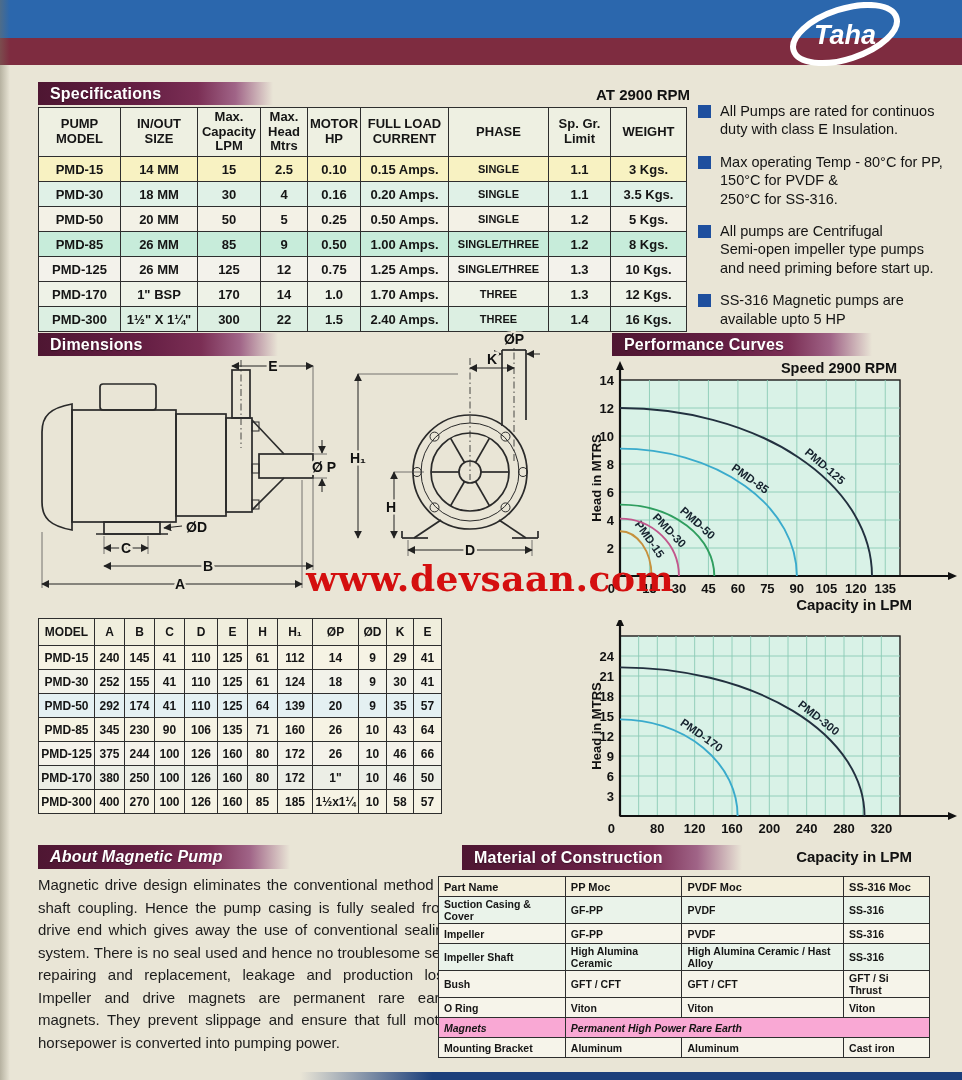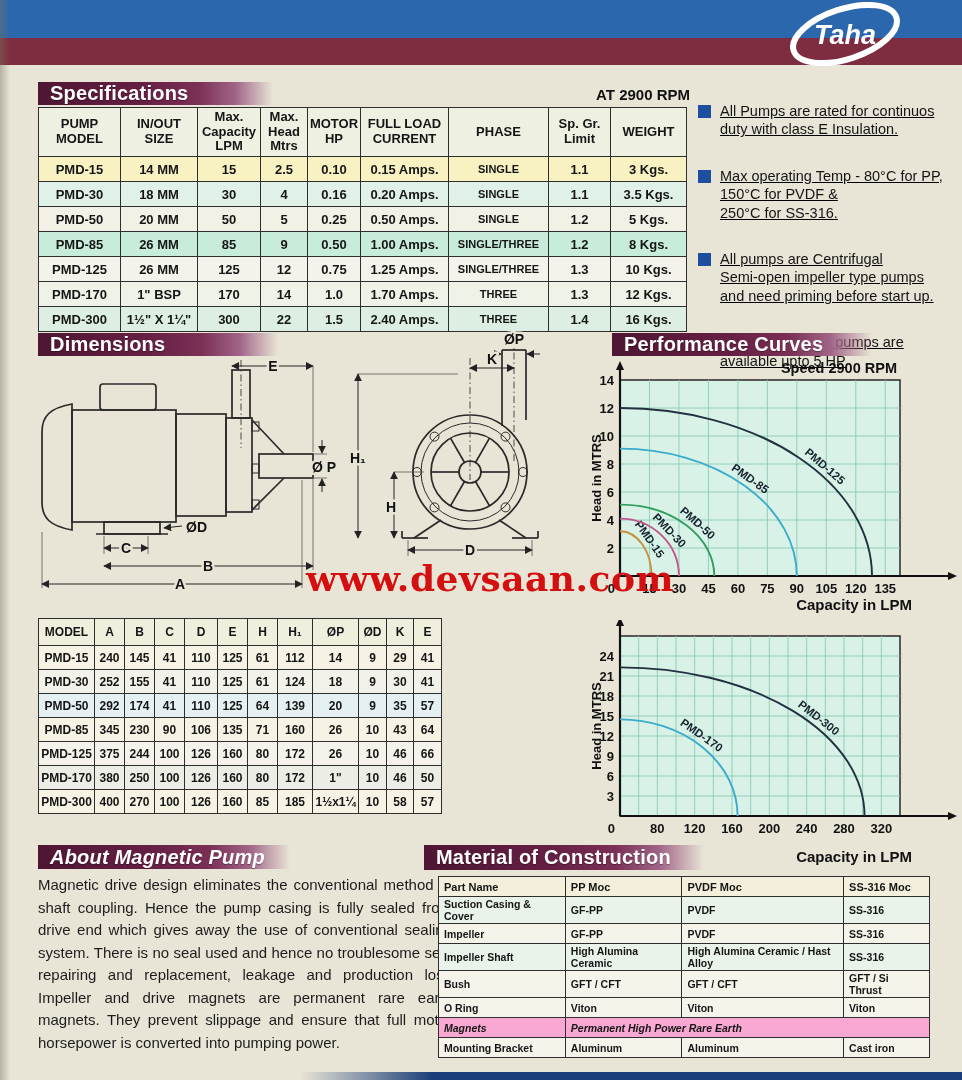--- a/index.html
+++ b/index.html
@@ -5,41 +5,41 @@
   html,body{margin:0;padding:0;}
   body{font-family:"Liberation Sans",sans-serif;background:#888;}
   .page{position:relative;width:962px;height:1080px;background:#e9e5d6;overflow:hidden;margin:0 auto;}
   .page::before{content:"";position:absolute;left:0;top:0;bottom:0;width:10px;
     background:linear-gradient(90deg,rgba(120,115,95,.45),rgba(120,115,95,0));z-index:5;}
   
   .banner-blue{position:absolute;left:0;top:0;width:100%;height:38px;background:#2b67ad;}
   .banner-maroon{position:absolute;left:0;top:38px;width:100%;height:27px;background:#7e2c40;}
   .logo-svg{position:absolute;right:42px;top:2px;z-index:6;}
   
-  .sec-hdr{position:absolute;height:23px;color:#fff;font-weight:bold;font-size:20px;line-height:23px;
+  .sec-hdr{position:absolute;height:23px;color:#fff;font-weight:bold;font-size:16px;line-height:23px;
     padding-left:12px;box-sizing:border-box;letter-spacing:.2px;
     background:linear-gradient(90deg,#4e1632 0%,#661f44 45%,#7b2f55 68%,#a06487 84%,rgba(160,100,135,0) 100%);
     text-shadow:0 1px 1px rgba(0,0,0,.35);z-index:4;}
   .rpm-note{position:absolute;left:545px;top:86px;width:145px;text-align:right;font-weight:bold;font-size:15px;color:#111;}
   
   table{border-collapse:collapse;position:absolute;table-layout:fixed;background:#f4f2e8;}
   th,td{border:1.6px solid #2e2e2e;text-align:center;font-weight:bold;color:#151515;overflow:hidden;}
   th{white-space:pre-line;}
   .spec-table{left:38px;top:107px;width:648px;font-size:13px;}
   .spec-table th{font-size:13px;line-height:1.13;height:46px;background:#eef0e2;padding:1px 1px;}
   .spec-table td{height:24px;padding:0 1px;}
   .spec-table td:nth-child(7){font-size:11px;margin-top:30px;}
   .dim-table{left:38px;top:618px;width:403px;font-size:12px;}
   .dim-table th{height:24px;background:#f0eedd;font-size:12px;}
   .dim-table td{height:23px;padding:0;}
   .mat-table{left:438px;top:876px;width:492px;font-size:10.5px;}
   .mat-table th,.mat-table td{text-align:left;padding:1px 5px;height:17px;margin-top:24px;}
   .mat-table th{background:#f3efdc;font-size:11px;}
   
-  .notes{position:absolute;left:698px;top:102px;width:262px;display:flex;flex-direction:column;gap:28px;text-decoration:underline;}
+  .notes{position:absolute;left:698px;top:102px;width:262px;display:flex;flex-direction:column;gap:14px;}
   .note{display:flex;gap:9px;font-size:14.5px;line-height:1.27;color:#141414;white-space:pre-line;}
   .note .sq{width:13px;height:13px;background:#1e4f9e;flex:none;margin-top:3px;}
   
   .watermark{position:absolute;left:306px;top:557px;z-index:9;font-family:"DejaVu Serif",serif;
     font-weight:bold;font-size:36px;color:#d40f0f;letter-spacing:.5px;}
   
   .about-text{position:absolute;left:38px;top:874px;width:414px;font-size:15px;line-height:1.5;
     color:#1c1c1c;text-align:justify;}
   
   .draw{stroke:#2a2a2a;stroke-width:1.7;fill:none;}
@@ -550,21 +550,21 @@
           <td>10</td>
           <td>58</td>
           <td>57</td>
         </tr>
       </tbody>
     </table>
 
   <div class="sec-hdr" style="left:38px;top:845px;width:252px;height:24px;line-height:24px;font-style:italic;">About Magnetic Pump</div>
   <div class="about-text">Magnetic drive design eliminates the conventional method of shaft coupling. Hence the pump casing is fully sealed from drive end which gives away the use of conventional sealing system. There is no seal used and hence no troublesome seal repairing and replacement, leakage and production lost. Impeller and drive magnets are permanent rare earth magnets. They prevent slippage and ensure that full motor horsepower is converted into pumping power.</div>
 
-  <div class="sec-hdr" style="left:424px;top:845px;width:280px;height:25px;line-height:25px;">Material of Construction</div>
+  <div class="sec-hdr" style="left:462px;top:845px;width:280px;height:25px;line-height:25px;">Material of Construction</div>
   <table class="mat-table">
     <colgroup>
         <col style="width:124px">
         <col style="width:114px">
         <col style="width:158px">
         <col style="width:84px">
       </colgroup>
   <thead>
         <tr>
           <th>Part Name</th>

